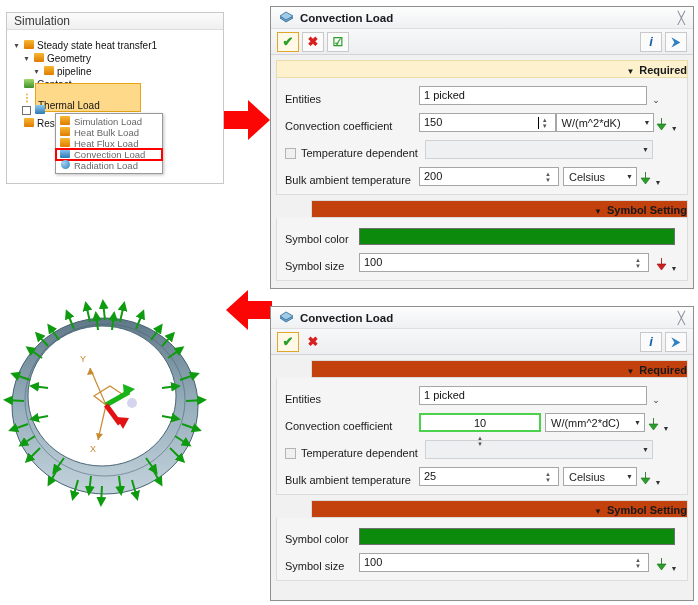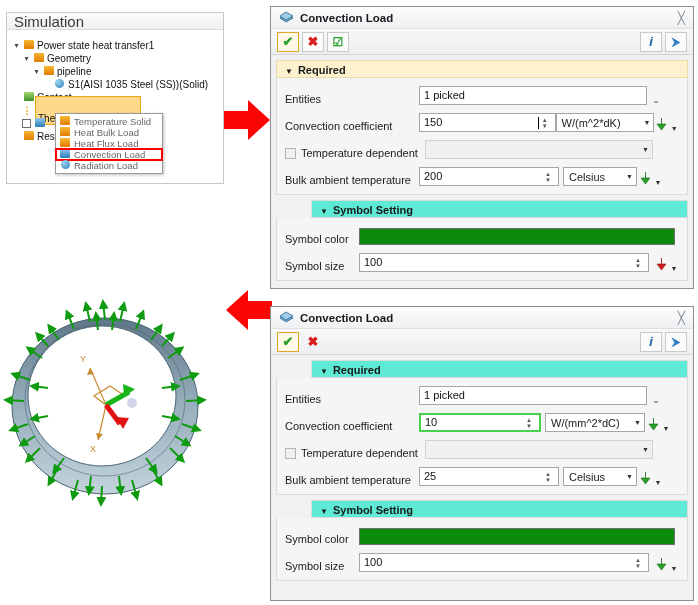--- a/index.html
+++ b/index.html
@@ -17,21 +17,21 @@
   
   .sim-panel {
     position: absolute; left: 6px; top: 12px;
     width: 218px; height: 172px;
     background: #ffffff;
     border: 1px solid #c8c8c8;
   }
   .sim-title {
     height: 17px; line-height: 17px;
     padding-left: 7px;
-    font-size: 15px;
+    font-size: 12px;
     color: #3a3a3a;
     background: linear-gradient(#fbfbfb, #f0f0f0);
     border-bottom: 1px solid #dcdcdc;
   }
   .tree { position: relative; padding: 9px 0 0 0; }
   .tnode {
     display: flex; align-items: center;
     height: 13px;
     font-size: 10px;
     white-space: nowrap;
@@ -120,38 +120,39 @@
   .spacer { margin-left: auto; }
 
   .grp {
     margin: 5px 5px 0 5px;
   }
   .grp-hdr {
     height: 18px; line-height: 18px;
     padding-left: 8px;
     font-weight: bold; font-size: 11px; color:#17191c;
     border: 1px solid #dcdcdc;
+    text-align: right;
   }
   .grp-hdr.req-yellow { background: #fdf2cd; border-color:#e8dca8; }
-  .grp-hdr.plainbg { background: #5eead4; margin-left: 35px; }
+  .grp-hdr.plainbg { background: #c2410c; margin-left: 35px; }
   .grp-body {
     border: 1px solid #dcdcdc; border-top: none;
     background: #f5f5f5;
     padding: 7px 8px 8px 8px;
   }
 
   .row { display:flex; align-items:flex-end; height: 20px; margin-bottom: 7px; }
   .row:last-child { margin-bottom: 0; }
   .lbl { font-size: 11px; color: #1a1a1a; width: 134px; flex:none; }
   .fld {
     height: 19px; background: #ffffff; border: 1px solid #a6a6a6;
     font-size: 11px; color:#111; line-height: 17px; padding: 0 4px;
     position: relative; display:flex; align-items:center;
   }
-  .fld.hl { border: 2px solid #4bd14b; }
+  .fld.hl { border: 2px solid #4bd14b; flex-direction: column; }
   .spin {
     width: 12px; flex:none; height: 17px; display:flex; flex-direction:column;
     align-items:center; justify-content:center; color:#555; font-size:6px; line-height:6px;
   }
   .combo {
     height:19px; border:1px solid #a6a6a6; background:#ffffff;
     font-size:11px; display:flex; align-items:center; padding:0 3px 0 5px;
   }
   .combo.dis { background:#eef0f1; border:1px solid #cfd2d4; color:#9aa0a4; }
   .combo .cv { flex:1; }
@@ -173,39 +174,35 @@
 <div id="root">
 
   <div class="sim-panel">
     <div class="sim-title">Simulation</div>
 
     <div class="tree">
 
       <div class="tnode" style="padding-left:4px">
         <span class="tw">▾</span>
         <span class="ticon"><span class="g-orange"></span></span>
-        <span class="tlabel">Power state heat transfer1</span>
+        <span class="tlabel">Steady state heat transfer1</span>
       </div>
 
       <div class="tnode" style="padding-left:14px">
         <span class="tw">▾</span>
         <span class="ticon"><span class="g-orange"></span></span>
         <span class="tlabel">Geometry</span>
       </div>
 
       <div class="tnode" style="padding-left:24px">
         <span class="tw">▾</span>
         <span class="ticon"><span class="g-orange"></span></span>
         <span class="tlabel">pipeline</span>
       </div>
 
-      <div class="tnode" style="padding-left:46px">
-        <span class="ticon"><span class="g-sphere"></span></span>
-        <span class="tlabel">S1(AISI 1035 Steel (SS))(Solid)</span>
-      </div>
 
       <div class="tnode" style="padding-left:15px">
         <span class="ticon"><span class="g-green"></span></span>
         <span class="tlabel">Contact</span>
       </div>
 
       <div class="tnode sel" style="padding-left:15px">
         <span class="ticon g-tl">⋮⋮</span>
         <span class="tlabel">Thermal Load</span>
       </div>
@@ -219,21 +216,21 @@
       <div class="tnode" style="padding-left:15px">
         <span class="ticon"><span class="g-orange"></span></span>
         <span class="tlabel">Res</span>
       </div>
 
     </div>
 
     <div class="ctxmenu">
       <div class="ctxitem">
         <span class="ctxicon"><span class="g-orange"></span></span>
-        <span class="ctxtext">Temperature Solid</span>
+        <span class="ctxtext">Simulation Load</span>
       </div>
       <div class="ctxitem">
         <span class="ctxicon"><span class="g-orange"></span></span>
         <span class="ctxtext">Heat Bulk Load</span>
       </div>
       <div class="ctxitem">
         <span class="ctxicon"><span class="g-orange"></span></span>
         <span class="ctxtext">Heat Flux Load</span>
       </div>
       <div class="ctxitem hl">

